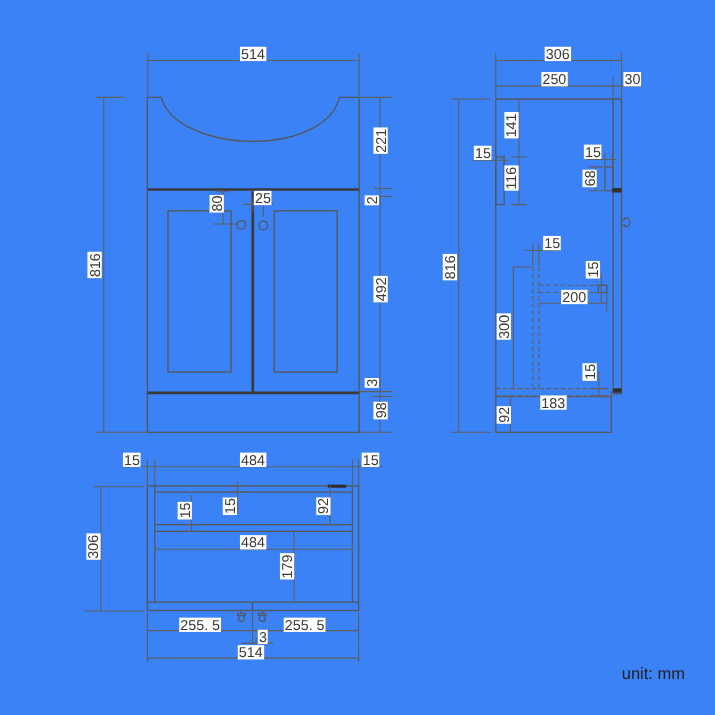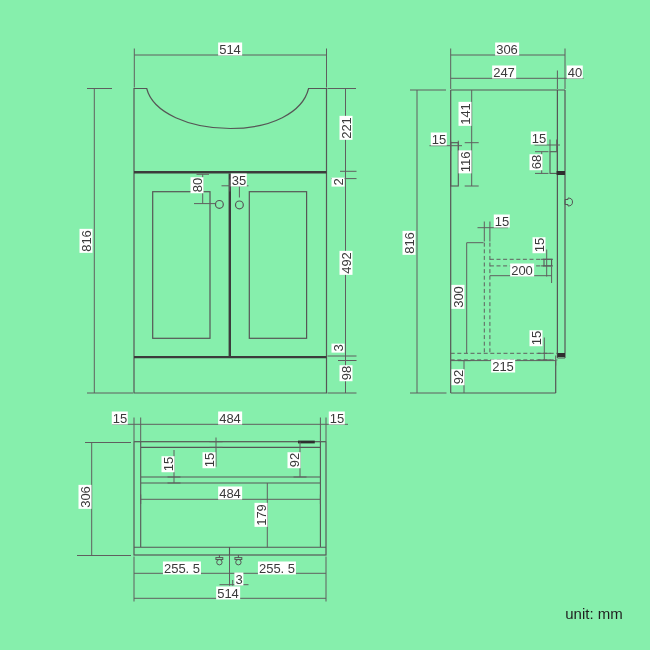--- a/index.html
+++ b/index.html
@@ -1,16 +1,16 @@
 <!DOCTYPE html>
 <html><head>
 <meta charset="utf-8">
 <style>
   html,body{margin:0;padding:0;background:#fff;}
-  #canvas{position:relative;width:650px;height:650px;background:#86efac;overflow:hidden;
+  #canvas{position:relative;width:650px;height:650px;background:#3b82f6;overflow:hidden;
           font-family:"Liberation Sans",sans-serif;}
   #drawing{position:absolute;left:0;top:0;}
   .dim{position:absolute;transform:translate(-50%,-50%);font-size:13px;color:#3a3a3a;
        white-space:nowrap;line-height:1;background:#fff;padding:0 1px;}
   .dim.v{transform:translate(-50%,-50%) rotate(-90deg);}
   .unit{position:absolute;transform:translate(-50%,-50%);font-size:15px;color:#1f1f1f;
         white-space:nowrap;line-height:1;}
 </style>
 </head>
 <body>
@@ -85,37 +85,37 @@
   </svg>
 
   <div class="dim" style="left:230px;top:49px">514</div>
   <div class="dim v" style="left:86px;top:241px">816</div>
   <div class="dim v" style="left:346px;top:128px">221</div>
   <div class="dim v" style="left:338px;top:182px">2</div>
   <div class="dim v" style="left:346px;top:263px">492</div>
   <div class="dim v" style="left:338px;top:348px">3</div>
   <div class="dim v" style="left:346px;top:373px">98</div>
   <div class="dim v" style="left:197px;top:185px">80</div>
-  <div class="dim" style="left:239px;top:180px">35</div>
+  <div class="dim" style="left:239px;top:180px">25</div>
 
   <div class="dim" style="left:507px;top:49px">306</div>
-  <div class="dim" style="left:504px;top:72px">247</div>
-  <div class="dim" style="left:575px;top:72px">40</div>
+  <div class="dim" style="left:504px;top:72px">250</div>
+  <div class="dim" style="left:575px;top:72px">30</div>
   <div class="dim v" style="left:409px;top:243px">816</div>
   <div class="dim v" style="left:465px;top:114px">141</div>
   <div class="dim" style="left:439px;top:139px">15</div>
   <div class="dim v" style="left:465px;top:162px">116</div>
   <div class="dim" style="left:539px;top:138px">15</div>
   <div class="dim v" style="left:536px;top:162px">68</div>
   <div class="dim" style="left:502px;top:221px">15</div>
   <div class="dim v" style="left:458px;top:297px">300</div>
   <div class="dim v" style="left:539px;top:245px">15</div>
   <div class="dim" style="left:522px;top:270px">200</div>
   <div class="dim v" style="left:536px;top:338px">15</div>
-  <div class="dim" style="left:503px;top:366px">215</div>
+  <div class="dim" style="left:503px;top:366px">183</div>
   <div class="dim v" style="left:458px;top:377px">92</div>
 
   <div class="dim" style="left:120px;top:418px">15</div>
   <div class="dim" style="left:230px;top:418px">484</div>
   <div class="dim" style="left:337px;top:418px">15</div>
   <div class="dim v" style="left:85px;top:497px">306</div>
   <div class="dim v" style="left:168px;top:464px">15</div>
   <div class="dim v" style="left:209px;top:460px">15</div>
   <div class="dim v" style="left:294px;top:460px">92</div>
   <div class="dim" style="left:230px;top:493px">484</div>

